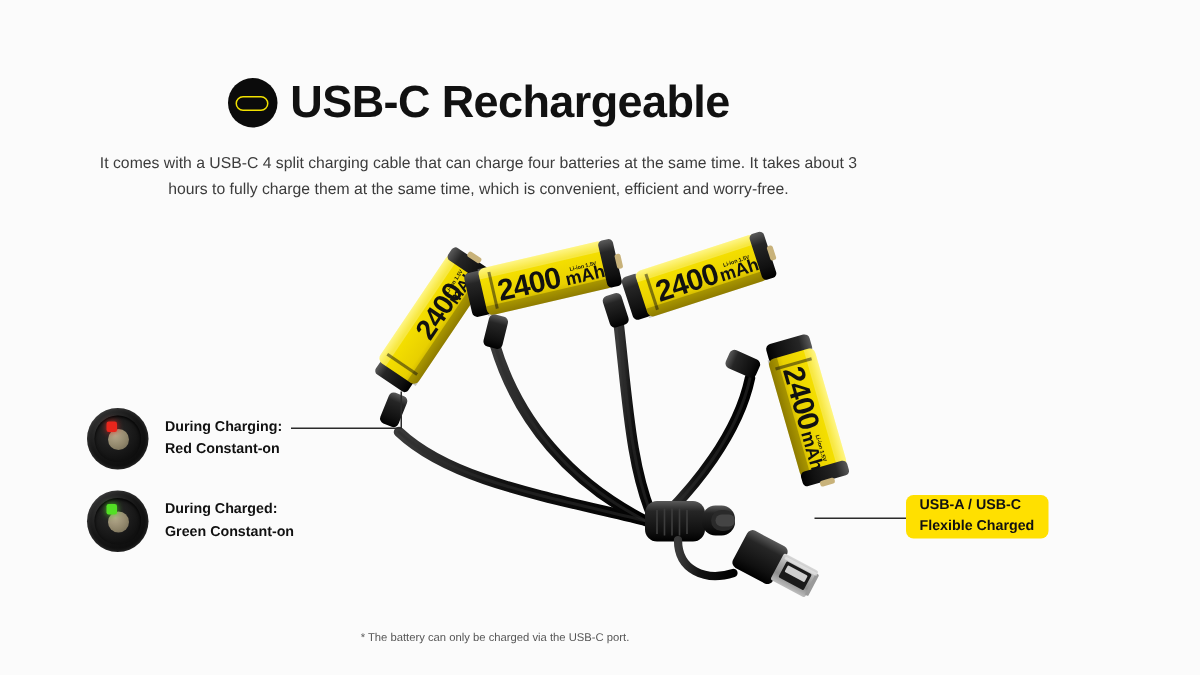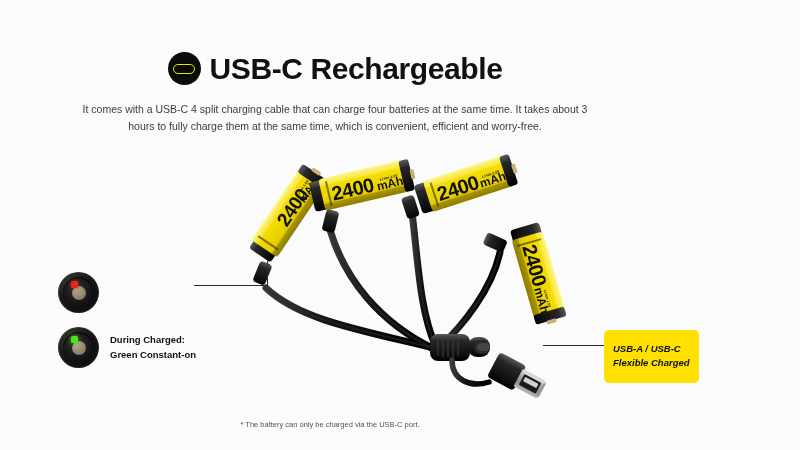--- a/index.html
+++ b/index.html
@@ -6,21 +6,21 @@
   body{
     width:800px;height:450px;
     background:#fbfbfb;
     font-family:"Liberation Sans", sans-serif;
     overflow:hidden;
     position:relative;
   }
   .stage{position:relative;width:800px;height:450px;}
 
   
-  .header{position:absolute;left:16px;top:52px;width:638px;text-align:center;}
+  .header{position:absolute;left:0;top:52px;width:638px;text-align:center;}
   .title-row{display:flex;align-items:center;justify-content:center;gap:9px;}
   .usbc-badge{width:33px;height:33px;border-radius:50%;background:#0b0b0b;
     display:flex;align-items:center;justify-content:center;flex:0 0 auto;}
   .usbc-badge .port{width:20px;height:8px;border:1.6px solid #f2e200;border-radius:5px;}
   .page-title{font-size:30px;font-weight:700;color:#111;letter-spacing:-0.4px;
     line-height:1;white-space:nowrap;}
   .subtitle{margin:16px auto 12px;width:520px;font-size:10.5px;line-height:1.65;
     color:#3c3c3c;text-align:center;}
 
   
@@ -39,21 +39,21 @@
   .led .dot.red{background:#e8261c;box-shadow:0 0 4px rgba(232,38,28,.85);}
   .led .dot.green{background:#52e024;box-shadow:0 0 4px rgba(82,224,36,.85);}
   .legend-text{font-size:9.5px;font-weight:700;color:#111;line-height:1.55;white-space:nowrap;}
 
   
   .lead1{position:absolute;left:194px;top:285px;width:74px;height:1px;background:#2b2b2b;}
   .lead1b{position:absolute;left:267px;top:261px;width:1px;height:25px;background:#2b2b2b;}
 
   
   .callout{position:absolute;left:604px;top:330px;background:#ffe000;border-radius:5px;
-    padding:12px 9px;font-style:italic;}
+    padding:0 9px;}
   .callout-text{font-size:9.5px;font-weight:700;color:#111;line-height:1.5;white-space:nowrap;}
   .lead2{position:absolute;left:543px;top:345px;width:62px;height:1px;background:#2b2b2b;}
 
   
   .footnote{position:absolute;left:0;top:420px;width:660px;text-align:center;
     font-size:7.5px;color:#555;}
 
   
   .product{position:absolute;left:0;top:0;width:800px;height:450px;pointer-events:none;}
 </style>
@@ -209,20 +209,24 @@
   <div class="lead1b"></div>
   <div class="lead2"></div>
 
   <div class="legend">
     <div class="legend-row">
       <span class="led">
         <span class="ring"></span>
         <span class="contact"></span>
         <span class="dot red"></span>
       </span>
+      <span class="legend-text">
+        <span>During Charging:</span><br>
+        <span>Red Constant-on</span>
+      </span>
     </div>
     <div class="legend-row">
       <span class="led">
         <span class="ring"></span>
         <span class="contact"></span>
         <span class="dot green"></span>
       </span>
       <span class="legend-text">
         <span>During Charged:</span><br>
         <span>Green Constant-on</span>

